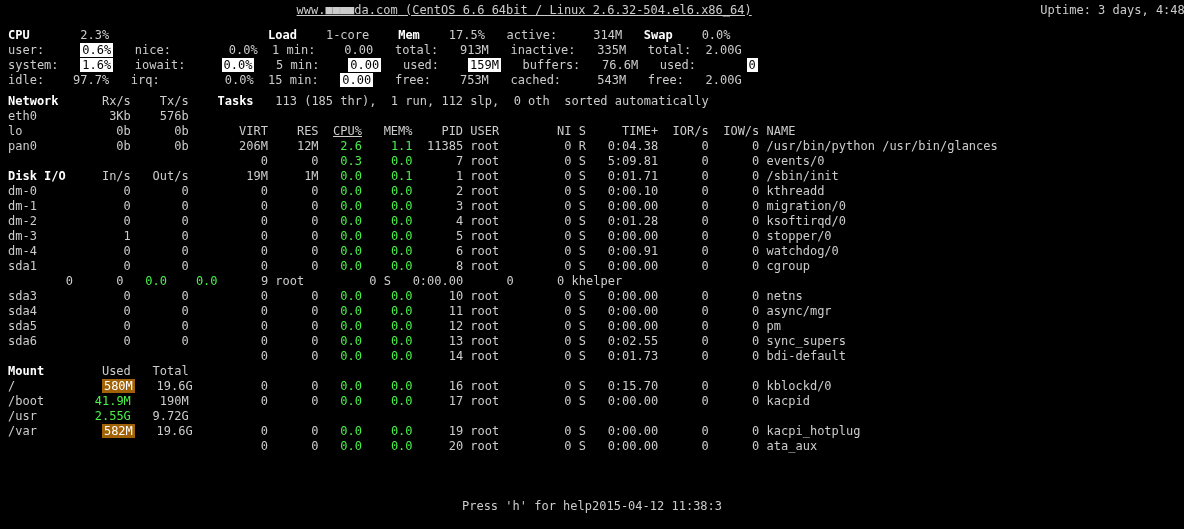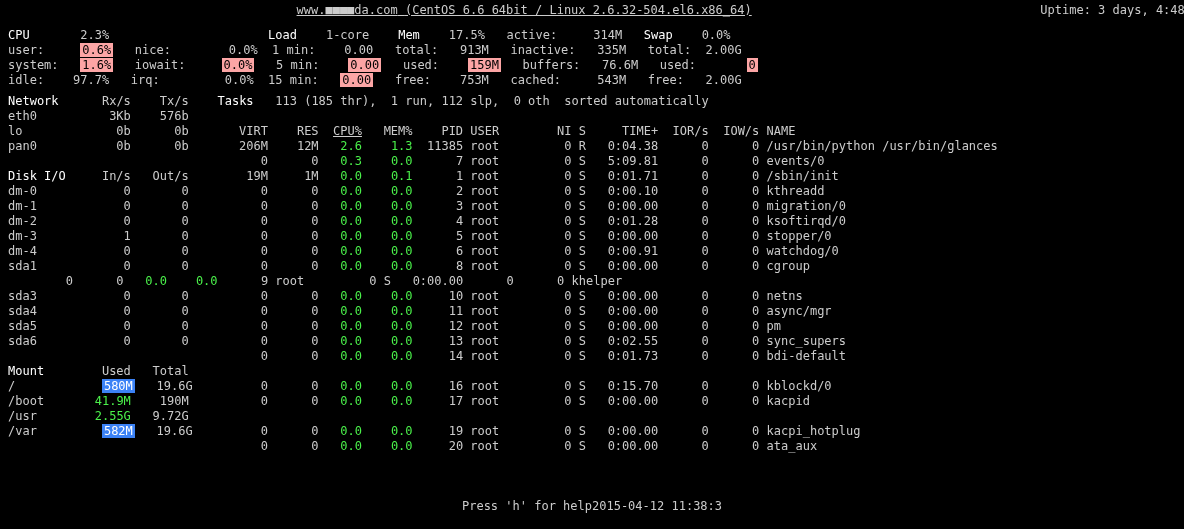--- a/index.html
+++ b/index.html
@@ -1,21 +1,21 @@
 <!DOCTYPE html>
 <html><head>
 <meta charset="utf-8">
 <style>
 html,body{margin:0;padding:0;background:#000;color:#ccc;font-family:Consolas,Menlo,monospace;font-size:12px;line-height:15px;width:1184px;height:529px;overflow:hidden}
 body{padding:3px 8px}
 .u{text-decoration:underline}
-.b{font-weight:normal;color:#fff}
+.b{font-weight:bold;color:#fff}
 .g{color:#4af04a}
-.gbg{background:#fca5a5;color:#000;padding:0 2px}
-.rbg{background:#3b82f6;color:#fff;padding:0 2px}
+.gbg{background:#ffffff;color:#000;padding:0 2px}
+.rbg{background:#a16207;color:#fff;padding:0 2px}
 .hdr{display:flex;justify-content:space-between}
 .ctr{text-align:center;flex:1}
 span{white-space:pre}
 .row{display:flex}
 .foot{position:absolute;bottom:15px;left:8px;right:8px;display:flex;justify-content:center}
 </style>
 </head>
 <body>
 
 <div class="hdr">
@@ -49,21 +49,21 @@
     <div class="row">
       <span style="min-width:195px">eth0          3Kb    576b</span>
       <span>  </span>
     </div>
     <div class="row">
       <span style="min-width:195px">lo             0b      0b</span>
       <span>     VIRT    RES  <span class="u">CPU%</span>   MEM%    PID USER        NI S     TIME+  IOR/s  IOW/s NAME</span>
     </div>
     <div class="row">
       <span style="min-width:195px">pan0           0b      0b</span>
-      <span>     206M    12M   <span class="g">2.6</span>    <span class="g">1.3</span>  11385 root         0 R   0:04.38      0      0 /usr/bin/python /usr/bin/glances</span>
+      <span>     206M    12M   <span class="g">2.6</span>    <span class="g">1.1</span>  11385 root         0 R   0:04.38      0      0 /usr/bin/python /usr/bin/glances</span>
     </div>
     <div class="row">
       <span style="min-width:195px">                         </span>
       <span>        0      0   <span class="g">0.3</span>    <span class="g">0.0</span>      7 root         0 S   5:09.81      0      0 events/0</span>
     </div>
     <div class="row">
       <span style="min-width:195px"><span class="b">Disk I/O</span>     In/s   Out/s</span>
       <span>      19M     1M   <span class="g">0.0</span>    <span class="g">0.1</span>      1 root         0 S   0:01.71      0      0 /sbin/init</span>
     </div>
     <div class="row">

